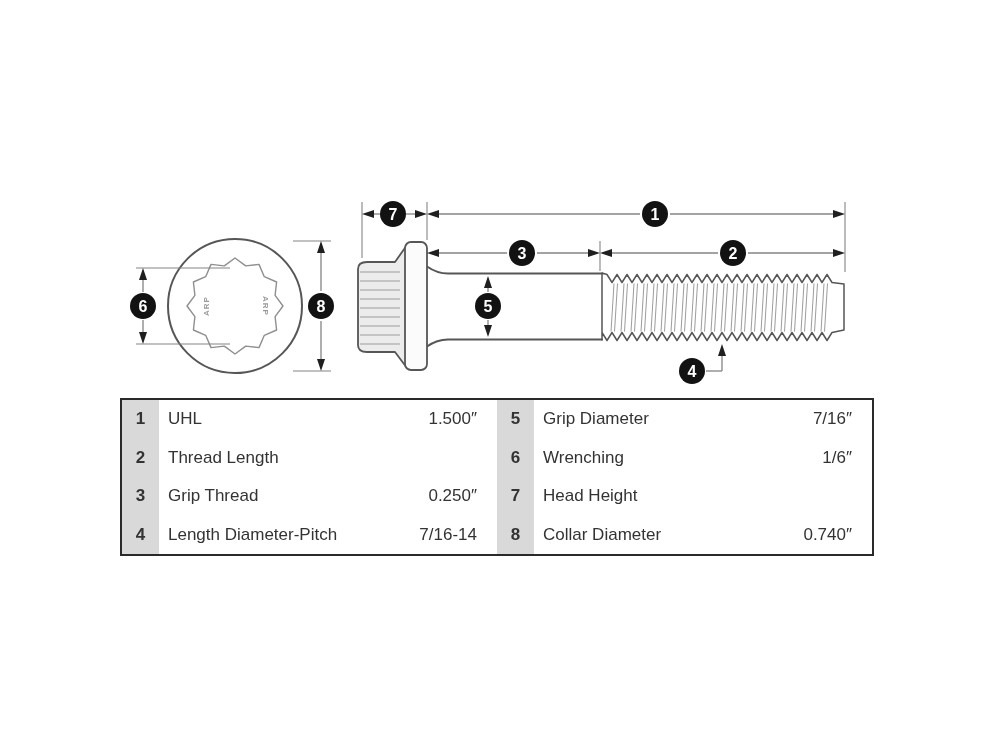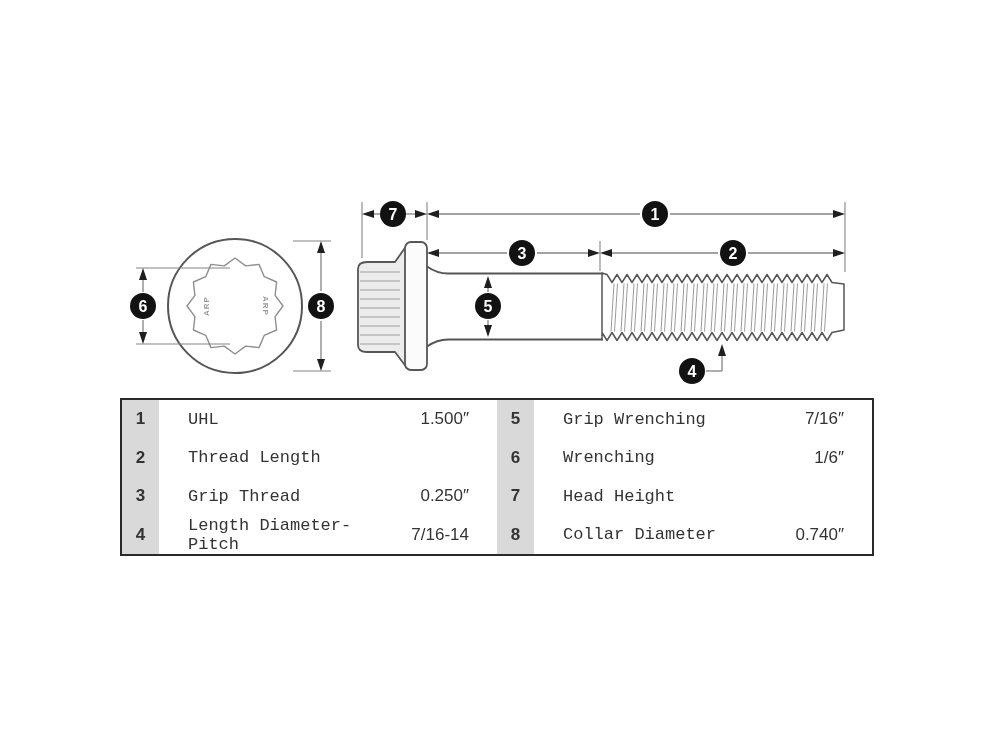--- a/index.html
+++ b/index.html
@@ -24,22 +24,22 @@
   .marking{fill:#999999;font:bold 8px "Liberation Sans",sans-serif;text-anchor:middle;letter-spacing:1px;}
 
   
   .spec-table{position:absolute;left:120px;top:398px;width:754px;height:158px;
     box-sizing:border-box;border:2px solid var(--table-border);background:#fff;
     display:flex;font-size:17px;color:var(--text);}
   .spec-half{flex:1;display:flex;flex-direction:column;}
   .spec-row{flex:1;display:flex;align-items:stretch;}
   .cell-num{width:37px;background:var(--num-col-bg);display:flex;align-items:center;
     justify-content:center;font-weight:bold;color:var(--text);}
-  .cell-label{flex:1;display:flex;align-items:center;padding-left:29px;font-family:Liberation Mono, monospace;}
-  .cell-value{width:96px;display:flex;align-items:center;justify-content:flex-end;padding-right:28px;}
+  .cell-label{flex:1;display:flex;align-items:center;padding-left:9px;}
+  .cell-value{width:96px;display:flex;align-items:center;justify-content:flex-end;padding-right:20px;}
 </style>
 </head>
 <body>
 
 <div class="stage">
 
   <svg class="diagram-svg" width="1000" height="750" viewBox="0 0 1000 750">
 
     <g>
       <circle class="outline" cx="235" cy="306" r="67"></circle>
@@ -236,21 +236,21 @@
         </div>
         <div class="spec-row">
           <div class="cell-num">4</div>
           <div class="cell-label">Length Diameter-Pitch</div>
           <div class="cell-value">7/16-14</div>
         </div>
       </div>
     <div class="spec-half">
         <div class="spec-row">
           <div class="cell-num">5</div>
-          <div class="cell-label">Grip Wrenching</div>
+          <div class="cell-label">Grip Diameter</div>
           <div class="cell-value">7/16″</div>
         </div>
         <div class="spec-row">
           <div class="cell-num">6</div>
           <div class="cell-label">Wrenching</div>
           <div class="cell-value">1/6″</div>
         </div>
         <div class="spec-row">
           <div class="cell-num">7</div>
           <div class="cell-label">Head Height</div>

